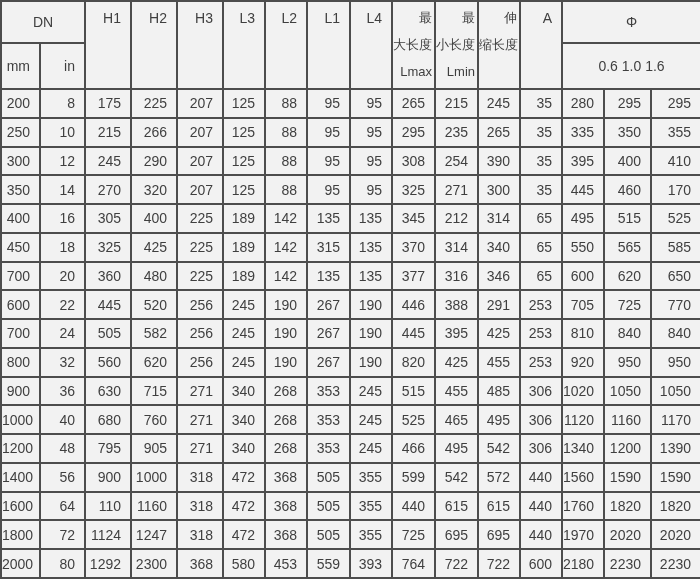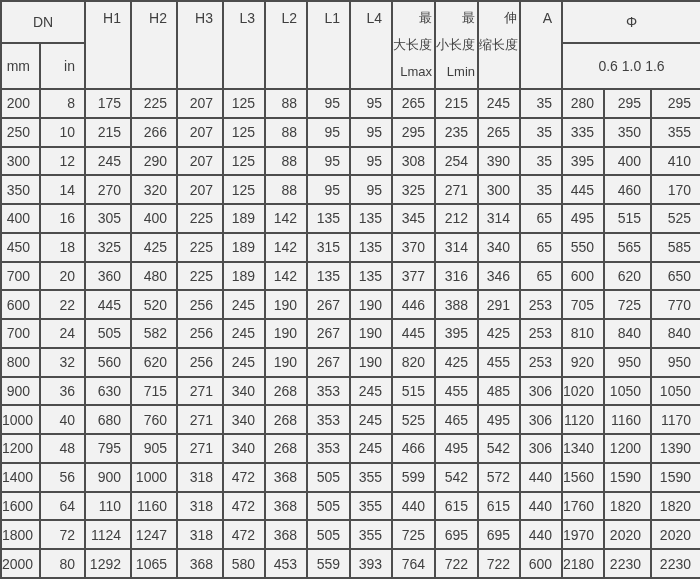--- a/index.html
+++ b/index.html
@@ -369,21 +369,21 @@
         <td>695</td>
         <td>440</td>
         <td>1970</td>
         <td>2020</td>
         <td>2020</td>
       </tr>
       <tr>
         <td>2000</td>
         <td>80</td>
         <td>1292</td>
-        <td>1065</td>
+        <td>2300</td>
         <td>368</td>
         <td>580</td>
         <td>453</td>
         <td>559</td>
         <td>393</td>
         <td>764</td>
         <td>722</td>
         <td>722</td>
         <td>600</td>
         <td>2180</td>

